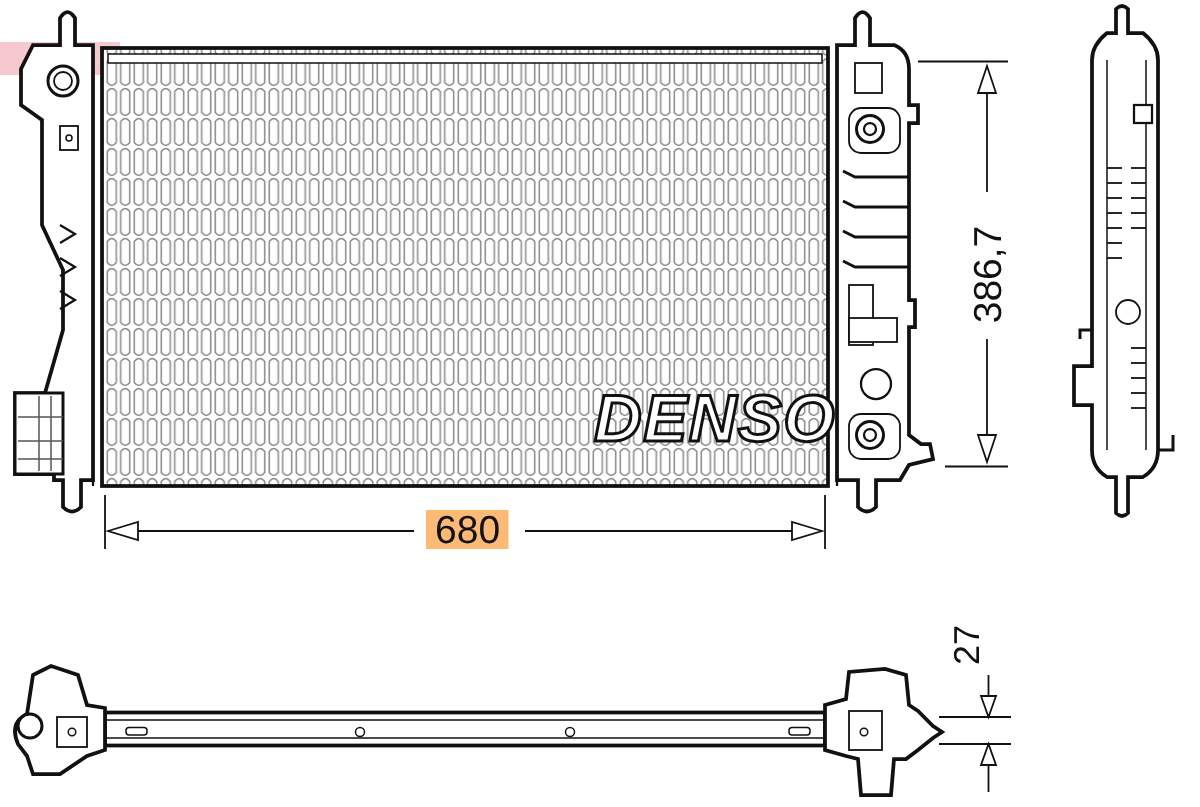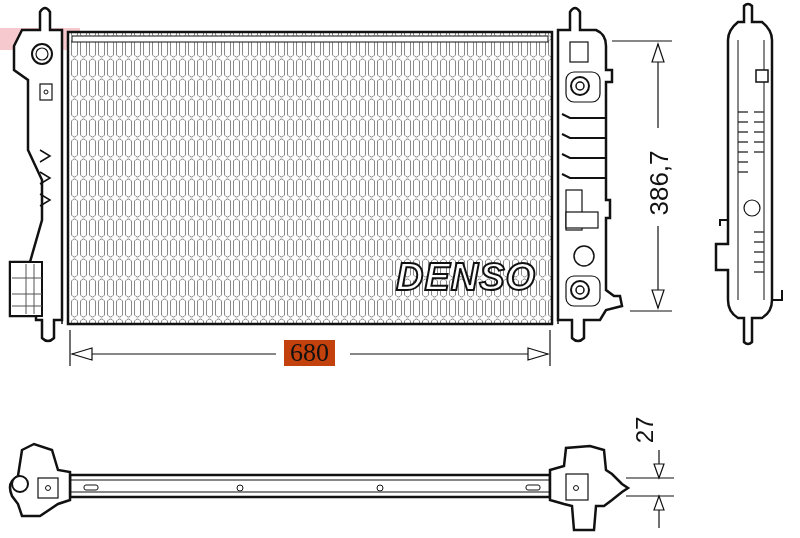--- a/index.html
+++ b/index.html
@@ -1,23 +1,23 @@
 <!DOCTYPE html>
 <html><head>
   <meta charset="utf-8">
   <style>
     html, body { margin: 0; padding: 0; background: #ffffff; }
     body { width: 800px; height: 538px; position: relative; overflow: hidden; font-family: "Liberation Sans", sans-serif; }
     .canvas { position: absolute; left: 0; top: 0; width: 800px; height: 538px; }
     svg { position: absolute; left: 0; top: 0; }
     .dim-label { position: absolute; font-family: "Liberation Sans", sans-serif; color: #111; font-size: 26px; line-height: 1; white-space: nowrap; }
-    .dim-width { left: 284px; top: 340px; background: #c2410c; padding: 0 6px; font-family: Liberation Serif, serif; }
+    .dim-width { left: 284px; top: 340px; background: #fdba74; padding: 0 6px; }
     .dim-height { left: 620px; top: 170px; transform: rotate(-90deg); transform-origin: center; background: #fff; padding: 0 6px; }
     .dim-depth { left: 630px; top: 418px; transform: rotate(-90deg); transform-origin: center; font-size: 24px; background: #fff; padding: 0 2px; }
-    .brand { position: absolute; left: 396px; top: 258px; font-family: "Liberation Sans", sans-serif; font-weight: bold; font-style: italic; font-size: 38px; color: #fff; -webkit-text-stroke: 2px #111; letter-spacing: 1px; line-height: 1; text-align: center; }
+    .brand { position: absolute; left: 396px; top: 258px; font-family: "Liberation Sans", sans-serif; font-weight: bold; font-style: italic; font-size: 44px; color: #fff; -webkit-text-stroke: 2px #111; letter-spacing: 1px; line-height: 1; text-align: center; }
     .watermark { position: absolute; left: 0; top: 28px; width: 80px; height: 22px; background: rgba(220,60,80,0.28); }
   </style>
 </head>
 <body>
 
 <div class="canvas">
 
   <div class="watermark"></div>
 
   <svg width="800" height="538" viewBox="0 0 800 538">

